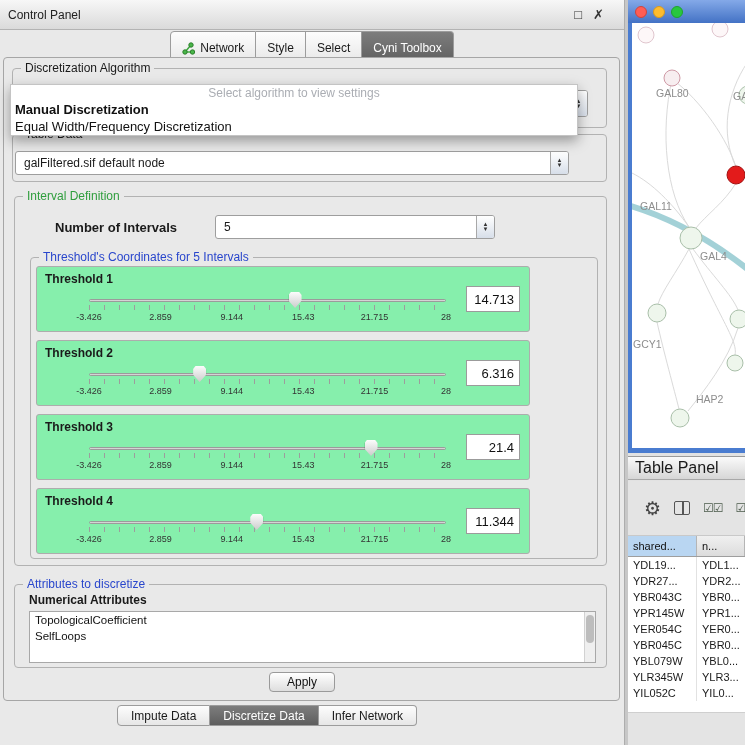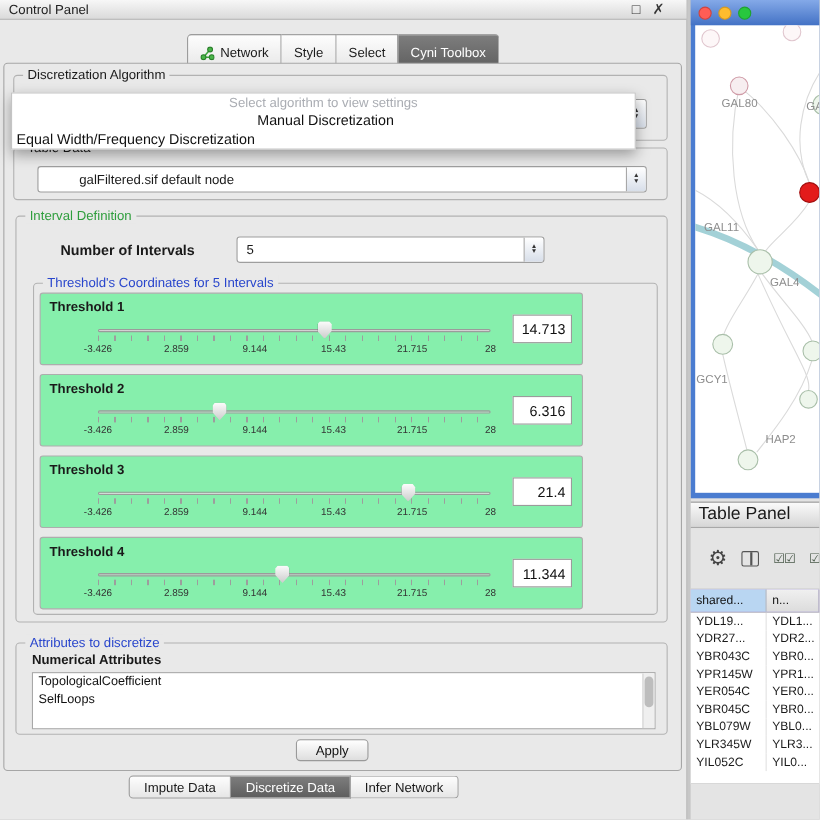--- a/index.html
+++ b/index.html
@@ -13,21 +13,21 @@
     --header-selected:#b9d6f2;
   }
   *{box-sizing:border-box; margin:0; padding:0;}
   html,body{width:745px;height:745px;}
   body{
     position:relative; overflow:hidden; background:#c7c7c7;
     font-family:"Liberation Sans", sans-serif; font-size:12px; color:#1a1a1a;
   }
   
   .control-panel{position:absolute; left:0; top:0; width:625px; height:745px; background:#e9e9e9; border-right:1px solid #adadad;}
-  .cp-titlebar{height:18px; background:linear-gradient(#f7f7f7,#dadada); border-bottom:1px solid #b3b3b3; display:flex; align-items:center; padding:0 8px; color:#222;}
+  .cp-titlebar{height:30px; background:linear-gradient(#f7f7f7,#dadada); border-bottom:1px solid #b3b3b3; display:flex; align-items:center; padding:0 8px; color:#222;}
   .cp-title{font-size:12px;}
   .win-icons{margin-left:auto; display:flex; gap:11px; padding-right:12px; color:#333;}
   .win-icons span{font-size:13px; line-height:13px; cursor:default;}
 
   .tab-row{position:absolute; top:31px; left:0; width:100%; display:flex; justify-content:center;}
   .tab{display:flex; align-items:center; gap:5px; padding:16px 11px; font-size:12px; color:#1a1a1a;
        background:linear-gradient(#fdfdfd,#e6e6e6); border:1px solid #9c9c9c; border-left:none; height:23px;}
   .tab:first-child{border-left:1px solid #9c9c9c; border-radius:4px 0 0 4px;}
   .tab:last-child{border-radius:0 4px 4px 0;}
   .tab.selected{background:linear-gradient(#7d7d7d,#5e5e5e); color:#fff;}
@@ -48,31 +48,31 @@
   .attr-group{left:10px; top:526px; width:593px; height:84px;}
 
   
   .combobox{position:absolute; height:24px; background:#fff; border:1px solid #9e9e9e; border-radius:3px;
             display:flex; align-items:center; overflow:hidden;}
   .combo-value{flex:1; padding-left:8px; font-size:12px; color:#1a1a1a; white-space:nowrap;}
   .combo-btn{width:18px; height:100%; border-left:1px solid #a8a8a8; background:linear-gradient(#ffffff,#d7dee9);
              display:flex; flex-direction:column; align-items:center; justify-content:center;}
   .combo-btn .arr{font-size:6px; line-height:5px; color:#333;}
   .cb-alg{left:9px; top:21px; width:566px; height:27px;}
-  .cb-tdata{left:21px; top:16px; width:554px;padding-left:29px;}
+  .cb-tdata{left:2px; top:16px; width:554px;}
   .cb-noi{left:200px; top:18px; width:280px;}
 
   .noi-label{position:absolute; left:40px; top:23px; font-weight:bold; font-size:13px;}
 
   
   .dropdown-popup{position:absolute; left:6px; top:26px; width:568px; height:52px; background:#fff;
                   border:1px solid #c4c4c4; box-shadow:0 5px 12px rgba(0,0,0,.35); z-index:50; overflow:hidden;}
   .dd-placeholder{height:16px; line-height:16px; text-align:center; color:#aaadb3; font-size:12px;}
   .dd-opt{height:17px; line-height:17px; padding-left:4px; font-size:13px; color:#111;}
-  .dd-opt.bold{font-weight:normal;text-align:center;}
+  .dd-opt.bold{font-weight:bold;}
 
   
   .thr-panel{position:absolute; left:5px; width:494px; height:66px; border:1px solid #adadad; border-radius:3px; background:#86efac;}
   .thr-label{position:absolute; left:8px; top:5px; font-weight:bold; font-size:12px;}
   .slider{position:absolute; left:52px; top:24px; width:357px; height:38px;}
   .track{position:absolute; left:0; top:8px; width:100%; height:3px; background:linear-gradient(#bdbdbd,#ebebeb);
          border:1px solid #9b9b9b; border-radius:2px;}
   .ticks{position:absolute; left:0; top:14px; width:100%; height:5px;
          background:repeating-linear-gradient(to right,#9d9d9d 0,#9d9d9d 1px,transparent 1px,transparent 15px);}
   .tick-labels{position:absolute; left:0; top:21px; width:100%; height:12px;}
@@ -117,21 +117,21 @@
   .table-panel-bar{position:absolute; left:0; top:456px; width:100%; height:24px;
                    background:linear-gradient(#fafafa,#d6d6d6); border-top:1px solid #9a9a9a; border-bottom:1px solid #a8a8a8;
                    display:flex; align-items:center; padding-left:7px; font-size:16px; color:#1a1a1a;}
   .table-window{position:absolute; left:0; top:481px; width:100%; bottom:0; background:#e4e4e4;}
   .table-toolbar{height:55px; display:flex; align-items:center; gap:13px; padding-left:16px;
                  border-bottom:1px solid #c9c9c9; overflow:hidden; white-space:nowrap;}
   .gear{font-size:19px; color:#444; line-height:19px;}
   .columns-icon{position:relative; width:16px; height:14px; border:1.5px solid #555; border-radius:2px; flex:0 0 auto;}
   .columns-icon::before{content:""; position:absolute; left:50%; top:0; bottom:0; width:1.5px; background:#555;}
   .checks{font-size:12px; color:#4a5a4a; letter-spacing:-1px;}
-  .thead{display:flex; height:21px; border-bottom:1px solid #9e9e9e; background:#c4b5fd;}
+  .thead{display:flex; height:21px; border-bottom:1px solid #9e9e9e; background:#000000;}
   .th{font-size:11px; padding:4px 0 0 5px; border-right:1px solid #b5b5b5; color:#111; overflow:hidden; white-space:nowrap;}
   .th.c0{width:69px; background:var(--header-selected);}
   .th.c1{flex:1; background:linear-gradient(#f0f0f0,#dcdcdc);}
   .table-rows{background:#fff; height:156px; overflow:hidden; border-bottom:1px solid #cfcfcf;}
   .trow{display:flex; height:16px;}
   .tcell{font-size:11px; line-height:16px; padding-left:5px; color:#1a1a1a; white-space:nowrap; overflow:hidden;}
   .tcell.col0{width:69px; border-right:1px solid #e2e2e2;}
   .tcell.col1{flex:1;}
   svg text{font-family:"Liberation Sans", sans-serif;}
 </style>

